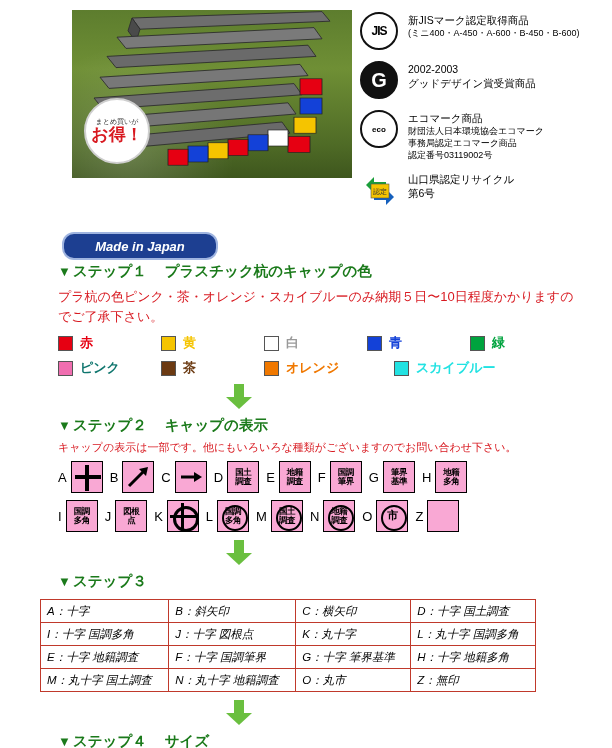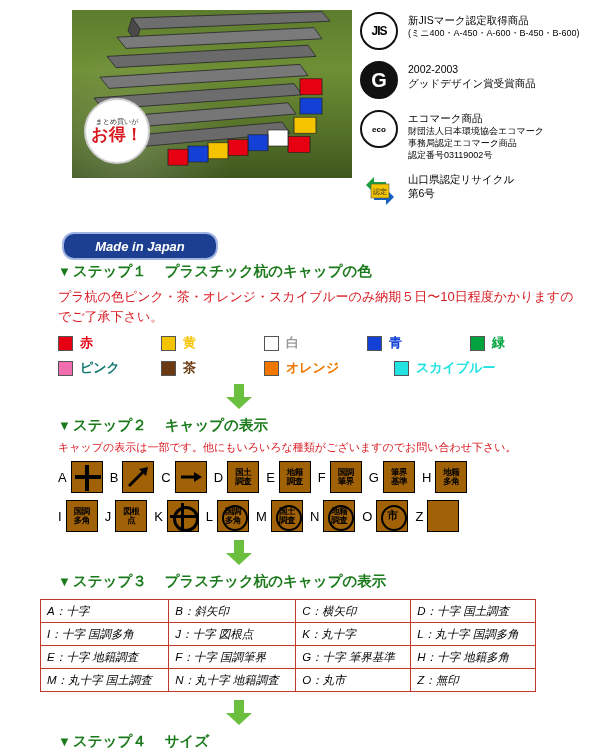--- a/index.html
+++ b/index.html
@@ -88,21 +88,21 @@
     border-top:12px solid #6abf3f;
   }
 
   
   .symrows{margin-left:58px;margin-top:6px;}
   .symrow{display:flex;align-items:center;margin-bottom:7px;}
   .symcell{display:flex;align-items:center;margin-right:7px;}
   .sletter{font-size:13px;margin-right:4px;}
   .sbox{
     width:32px;height:32px;border:1.5px solid #000;box-sizing:border-box;
-    background:#a16207;position:relative;
+    background:#f9a8d4;position:relative;
     display:flex;align-items:center;justify-content:center;
     font-size:8.5px;font-weight:bold;line-height:1.05;text-align:center;
     letter-spacing:-0.5px;
   }
   .sbox .two{display:flex;flex-direction:column;}
 
   
   .cross:before{content:"";position:absolute;left:50%;top:3px;width:4px;height:26px;margin-left:-2px;background:#000;}
   .cross:after{content:"";position:absolute;top:50%;left:3px;height:4px;width:26px;margin-top:-2px;background:#000;}
   
@@ -418,21 +418,20 @@
     </div>
   </div>
 </div>
 
 <div class="arrow" style="margin-left:226px;margin-top:8px;"></div>
 
 <div style="margin-left:58px;margin-top:2px;">
   <div class="step-h">
     <span class="tri">▼</span>
     <span>ステップ３</span>
-    <span class="t2">プラスチック杭のキャップの表示</span>
   </div>
 </div>
 
 <div class="tblwrap">
   <table class="step3">
     <tbody>
         <tr>
       <td>A：十字</td>
       <td>B：斜矢印</td>
       <td>C：横矢印</td>

